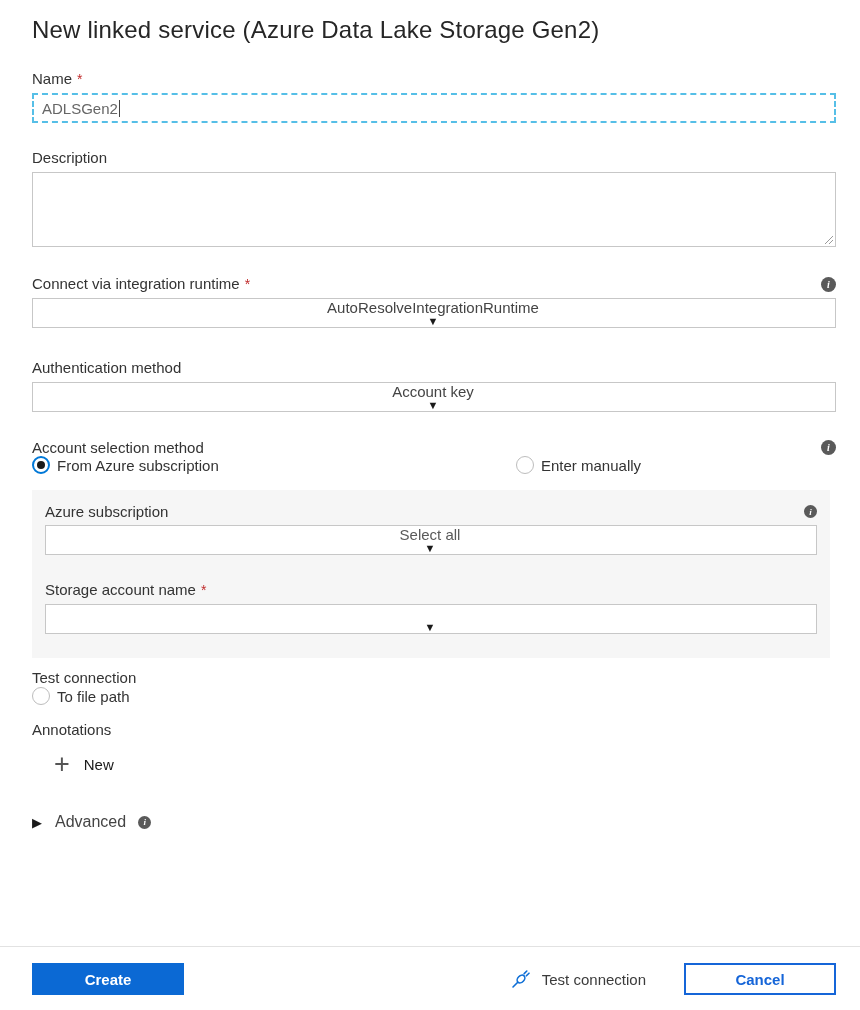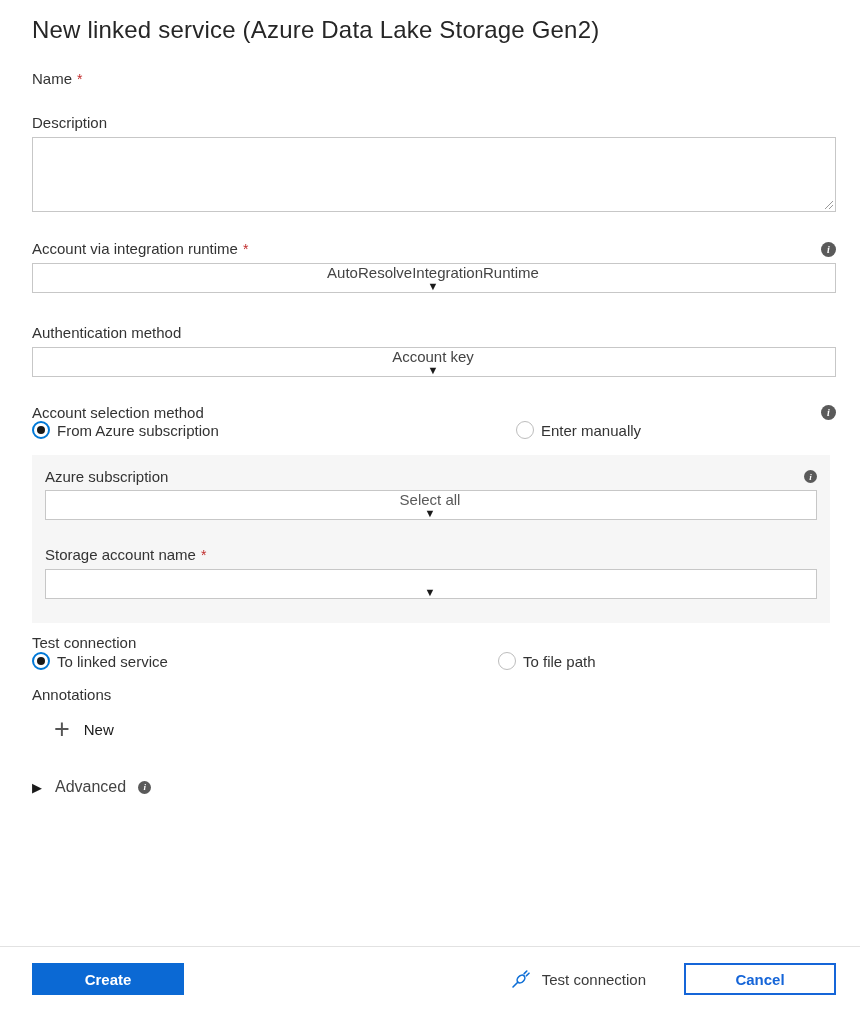--- a/index.html
+++ b/index.html
@@ -80,33 +80,37 @@
   <div class="content">
 
     <div class="title">New linked service (Azure Data Lake Storage Gen2)</div>
 
     <div class="field">
       <div class="label-row">
         <div>
           <span class="label">Name</span><span class="req">*</span>
         </div>
       </div>
+      <div class="text-input">
+        <span>ADLSGen2</span>
+          <span class="caret-bar"></span>
+      </div>
     </div>
 
     <div class="field">
       <span class="label">Description</span>
       <div class="textarea">
         <span class="resize-grip"></span>
       </div>
     </div>
 
     <div class="field" style="margin-top:28px;">
       <div class="label-row">
         <div>
-          <span class="label">Account via integration runtime</span><span class="req">*</span>
+          <span class="label">Connect via integration runtime</span><span class="req">*</span>
         </div>
         <span class="info-icon">i</span>
       </div>
       <div class="select">
         <span class="val">AutoResolveIntegrationRuntime</span>
         <span class="caret-down">▼</span>
       </div>
     </div>
 
     <div class="field" style="margin-top:31px;">
@@ -154,26 +158,20 @@
         <div class="select">
           <span class="val"></span>
           <span class="caret-down">▼</span>
         </div>
       </div>
     </div>
 
     <div class="field" style="margin-top:11px;">
       <span class="label">Test connection</span>
       <div class="radio-row">
-        <div class="radio-opt opt-col-1b">
-          <span class="radio on">
-              <span class="dot"></span>
-            </span>
-          <span>To linked service</span>
-        </div>
         <div class="radio-opt">
           <span class="radio off"></span>
           <span>To file path</span>
         </div>
       </div>
     </div>
 
     <div class="field" style="margin-top:16px;">
       <span class="label">Annotations</span>
       <div class="annot-new">

